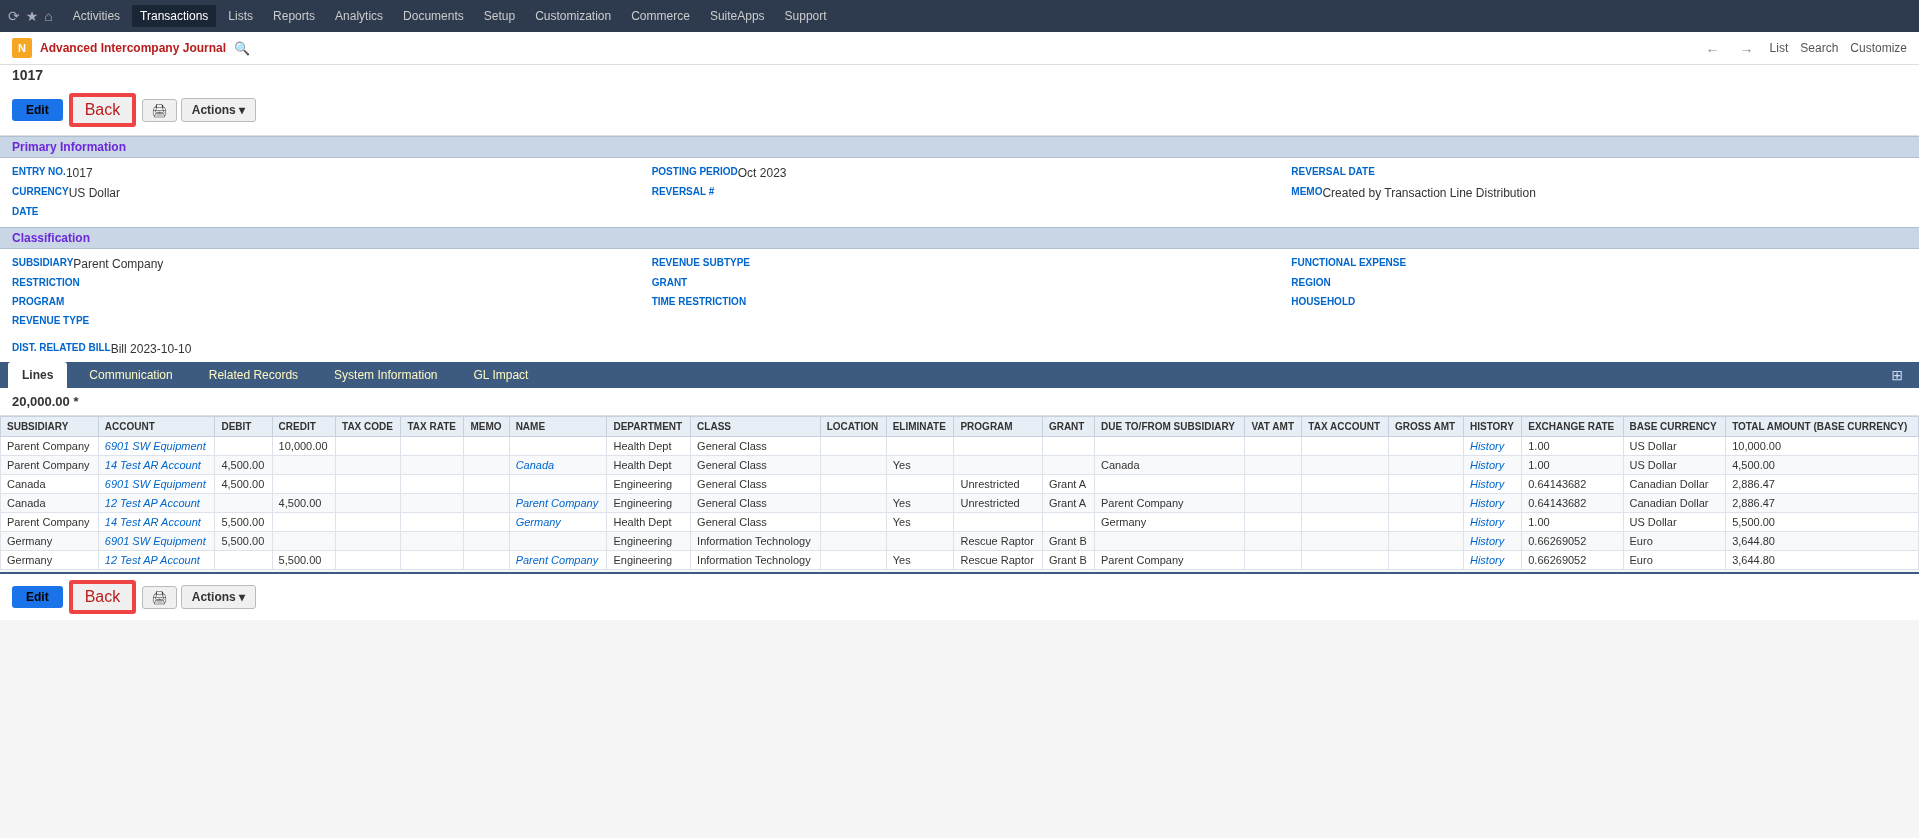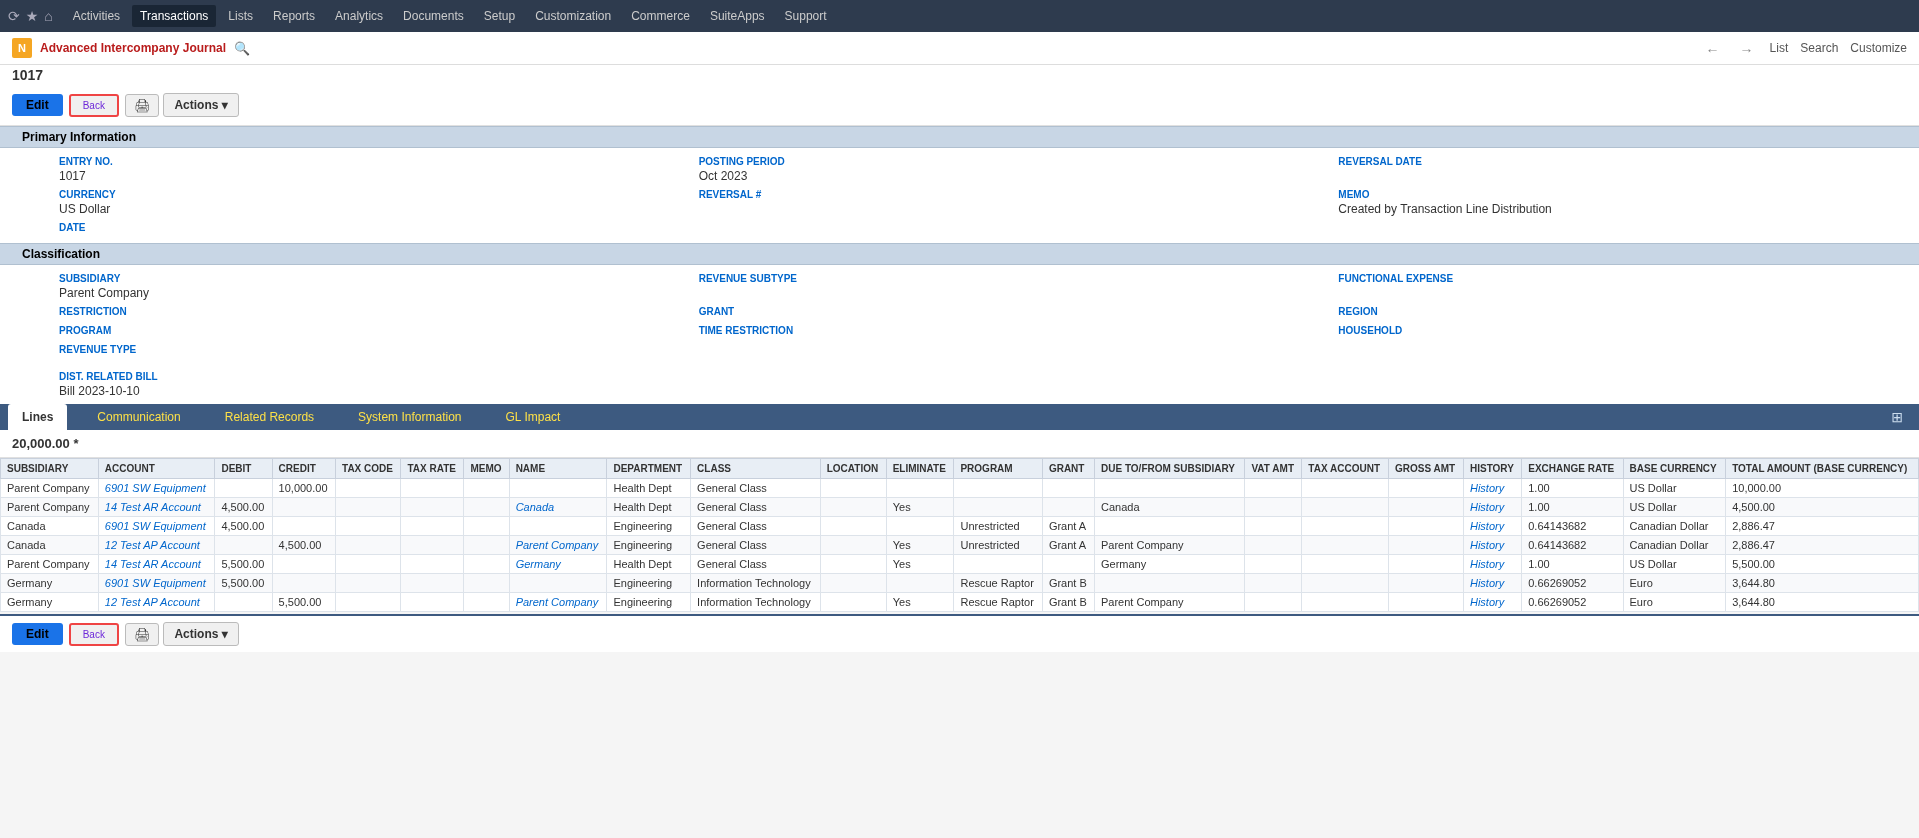--- a/index.html
+++ b/index.html
@@ -103,26 +103,26 @@
       color: #000000;
       border: none;
       padding: 4px 14px;
       border-radius: 3px;
       cursor: pointer;
       font-size: 12px;
       font-weight: bold;
     }
     .btn-back {
       background: #f0f0f0;
-      color: #6d28d9;
-      border: 2px solid #ef4444;
+      color: #b91c1c;
+      border: 4px solid #ef4444;
       padding: 4px 12px;
       border-radius: 3px;
       cursor: pointer;
-      font-size: 10px;
+      font-size: 16px;
     }
     .btn-actions {
       background: #f0f0f0;
       color: #333;
       border: 1px solid #bbb;
       padding: 4px 10px;
       border-radius: 3px;
       cursor: pointer;
       font-size: 12px;
       display: flex;
@@ -140,40 +140,39 @@
       background: #f0f0f0;
       border-radius: 3px;
       padding: 3px 8px;
       cursor: pointer;
       font-size: 13px;
     }
 
     
     .section-header {
       background: #c8d6e5;
-      padding: 3px 22px;
-      font-size: 12px;
-      font-weight: bold;
-      color: #000000;
+      padding: 3px 12px;
+      font-size: 12px;
+      font-weight: bold;
+      color: #6d28d9;
       border-top: 1px solid #b0c0d0;
       border-bottom: 1px solid #b0c0d0;
     }
 
     
     .field-grid {
       display: grid;
       grid-template-columns: 1fr 1fr 1fr;
       gap: 6px 24px;
       padding: 8px 12px;
       background: #fff;
     }
     .field-group {
       display: flex;
-      flex-direction: column;
-      margin-left: 47px;
+      flex-direction: row;
     }
     .field-label {
       font-size: 10px;
       color: #0066cc;
       text-transform: uppercase;
       font-weight: bold;
       margin-bottom: 2px;
     }
     .field-value {
       font-size: 12px;
@@ -194,24 +193,24 @@
       padding: 6px 12px;
       background: #fff;
     }
 
     
     .tabs-bar {
       background: #3d5a80;
       display: flex;
       align-items: center;
       padding: 0 8px;
-      gap: 16px;
+      gap: 8px;
     }
     .tab-item {
-      color: #fde047;
+      color: #fef9c3;
       padding: 6px 14px;
       cursor: pointer;
       font-size: 12px;
       border-radius: 3px 3px 0 0;
       white-space: nowrap;
     }
     .tab-item.active {
       background: #fff;
       color: #333;
       font-weight: bold;

